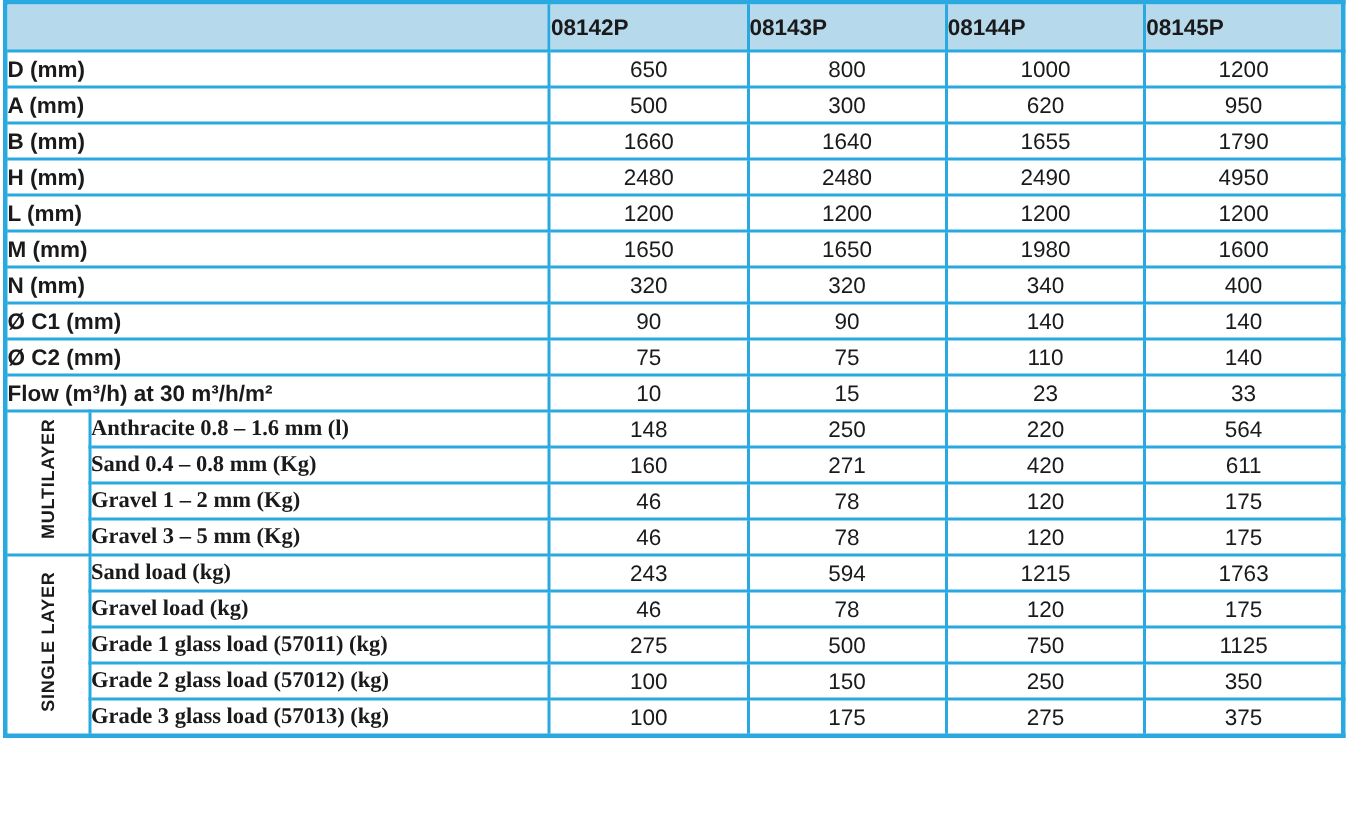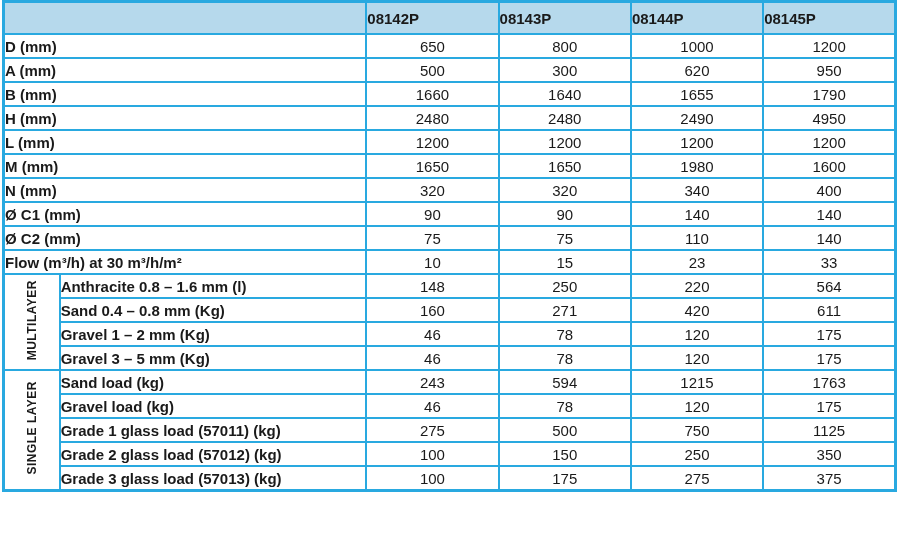--- a/index.html
+++ b/index.html
@@ -46,21 +46,21 @@
     font-weight: bold;
     text-align: left;
   }
   td.label, td.sublabel {
     font-size: 15px;
     font-weight: bold;
     text-align: left;
     height: 22px;
   }
   td.label   { padding-left: 10px; }
-  td.sublabel{ padding-left: 9px; }
+  td.sublabel{ padding-left: 9px; font-family: Liberation Serif, serif; }
   td.val {
     font-size: 15px;
     font-weight: normal;
     text-align: center;
     height: 22px;
   }
   td.groupcell {
     text-align: center;
     vertical-align: middle;
     background: #ffffff;

